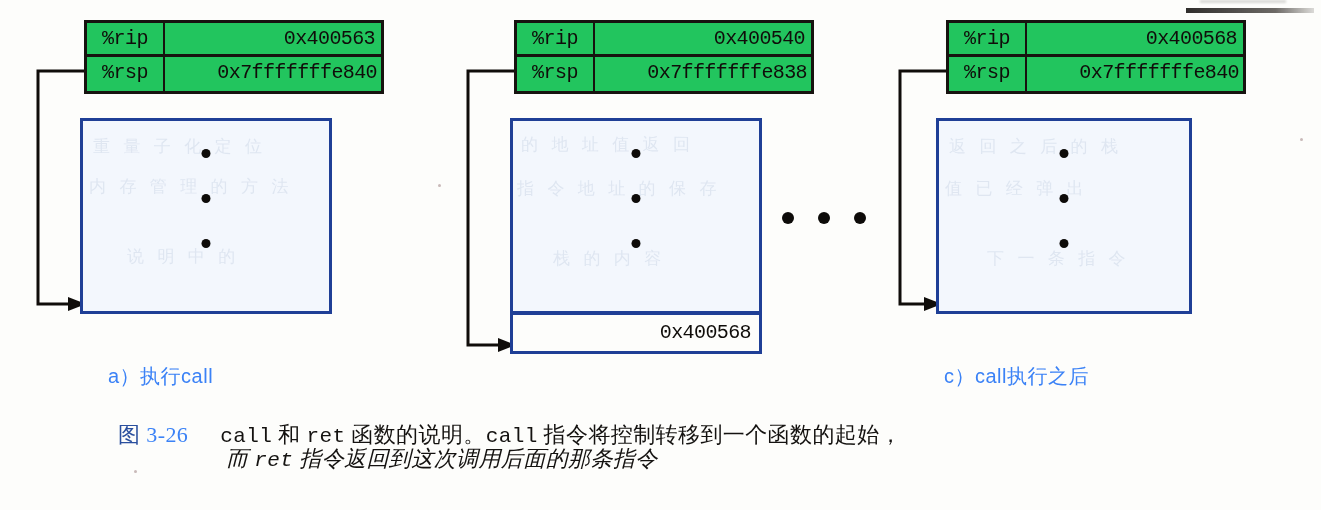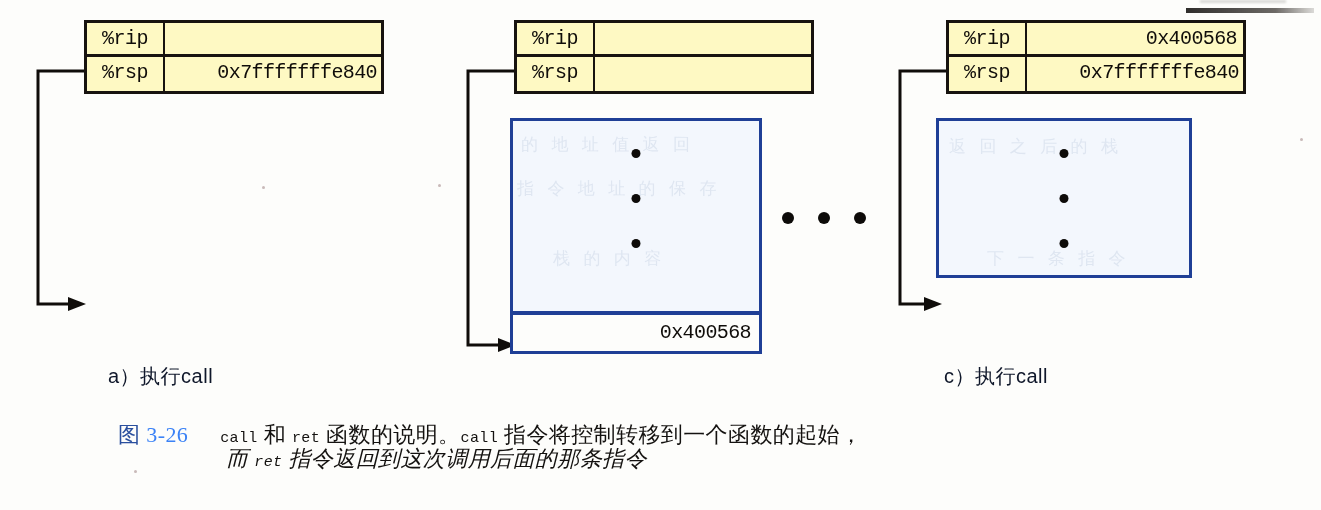--- a/index.html
+++ b/index.html
@@ -49,21 +49,21 @@
   }
   .panel.a { left: 0px;   width: 440px; }
   .panel.b { left: 432px; width: 440px; }
   .panel.c { left: 868px; width: 440px; }
 
   
   .regbox {
     position: absolute;
     top: 20px;
     border: 3px solid #17130f;
-    background: #fef9c3;
+    background: #22c55e;
     box-sizing: border-box;
   }
   .panel.a .regbox { left: 84px; width: 300px; }
   .panel.b .regbox { left: 82px; width: 300px; }
   .panel.c .regbox { left: 78px; width: 300px; }
 
   .regrow {
     display: flex;
     height: 34px;
     box-sizing: border-box;
@@ -98,21 +98,21 @@
 
   
   .stackbox {
     position: absolute;
     border: 3px solid #1f3f96;
     background: #f3f7fd;
     box-sizing: border-box;
   }
   .panel.a .stackbox { left: 80px; top: 118px; width: 252px; height: 196px; }
   .panel.b .stackbox { left: 78px; top: 118px; width: 252px; height: 196px; }
-  .panel.c .stackbox { left: 68px; top: 118px; width: 256px; height: 160px; }
+  .panel.c .stackbox { left: 68px; top: 118px; width: 256px; height: 196px; }
 
   
   .stackslot {
     position: absolute;
     left: 78px;
     top: 312px;
     width: 252px;
     height: 42px;
     border: 3px solid #1f3f96;
     background: #fdfdfb;
@@ -187,21 +187,21 @@
     margin-right: 24px;
   }
   .hdots .dot:last-child { margin-right: 0; }
 
   
   .panel-caption {
     position: absolute;
     top: 363px;
     font-family: "Liberation Sans", "DejaVu Sans", sans-serif;
     font-size: 20px;
-    color: #0f172a;
+    color: #3b82f6;
     white-space: nowrap;
     letter-spacing: 0.5px;
   }
   .panel.a .panel-caption { left: 108px; }
   .panel.b .panel-caption { left: 72px; }
   .panel.c .panel-caption { left: 76px; }
 
   
   .figcaption {
     position: absolute;
@@ -221,62 +221,77 @@
   .fig-label {
     color: #2a4f9e;
     font-family: "Liberation Serif", "DejaVu Serif", serif;
   }
   .fig-num {
     color: #3b82f6;
     font-family: "Liberation Serif", "DejaVu Serif", serif;
   }
   .mono-inline {
     font-family: "Liberation Mono", "DejaVu Sans Mono", monospace;
-    font-size: 15px;
+    font-size: 21px;
   }
 </style>
 </head>
 <body>
 
 <div class="scan-smudge"></div>
 <div class="scan-smudge2"></div>
 <div class="speck" style="left:262px;top:186px;width:3px;height:3px;"></div>
 <div class="speck" style="left:438px;top:184px;width:3px;height:3px;"></div>
 <div class="speck" style="left:1300px;top:138px;width:3px;height:3px;"></div>
 <div class="speck" style="left:134px;top:470px;width:3px;height:3px;"></div>
 
 <div class="panel a">
 
   <div class="regbox">
     <div class="regrow top">
       <div class="reg-name">%rip</div>
+      <div class="reg-val">0x400563</div>
     </div>
     <div class="regrow bottom">
       <div class="reg-name">%rsp</div>
       <div class="reg-val">0x7fffffffe840</div>
     </div>
   </div>
 
   <svg class="arrow-svg" width="440" height="400">
     <path d="M 84 71 L 38 71 L 38 304 L 72 304" fill="none" stroke="#100d0a" stroke-width="3"></path>
     <path d="M 86 304 L 68 297 L 68 311 Z" fill="#100d0a"></path>
   </svg>
 
+  <div class="stackbox">
+    <div class="ghost">
+      <span style="left:10px;top:14px;">重 量 子 化 定 位</span>
+      <span style="left:6px;top:54px;">内 存 管 理 的 方 法</span>
+      <span style="left:44px;top:124px;">说 明 中 的</span>
+    </div>
+    <div class="vdots">
+      <div class="dot"></div>
+      <div class="dot"></div>
+      <div class="dot"></div>
+    </div>
+  </div>
 
   <div class="panel-caption">a）执行call</div>
 </div>
 
 <div class="panel b">
 
   <div class="regbox">
     <div class="regrow top">
       <div class="reg-name">%rip</div>
+      <div class="reg-val">0x400540</div>
     </div>
     <div class="regrow bottom">
       <div class="reg-name">%rsp</div>
+      <div class="reg-val">0x7fffffffe838</div>
     </div>
   </div>
 
   <svg class="arrow-svg" width="440" height="400">
     <path d="M 82 71 L 36 71 L 36 345 L 70 345" fill="none" stroke="#100d0a" stroke-width="3"></path>
     <path d="M 84 345 L 66 338 L 66 352 Z" fill="#100d0a"></path>
   </svg>
 
   <div class="stackbox">
     <div class="ghost">
@@ -317,30 +332,31 @@
   </div>
 
   <svg class="arrow-svg" width="440" height="400">
     <path d="M 78 71 L 32 71 L 32 304 L 60 304" fill="none" stroke="#100d0a" stroke-width="3"></path>
     <path d="M 74 304 L 56 297 L 56 311 Z" fill="#100d0a"></path>
   </svg>
 
   <div class="stackbox">
     <div class="ghost">
       <span style="left:10px;top:14px;">返 回 之 后 的 栈</span>
+      <span style="left:6px;top:56px;">值 已 经 弹 出</span>
       <span style="left:48px;top:126px;">下 一 条 指 令</span>
     </div>
     <div class="vdots">
       <div class="dot"></div>
       <div class="dot"></div>
       <div class="dot"></div>
     </div>
   </div>
 
-  <div class="panel-caption">c）执行call</div>
+  <div class="panel-caption">c）call执行之后</div>
 </div>
 
 <div class="figcaption">
   <div class="figline l1">
     <span class="fig-label">图</span>
     <span class="fig-num">3-26</span>
     <span style="display:inline-block;width:26px;"></span><span class="mono-inline">call</span><span> 和 </span><span class="mono-inline">ret</span><span> 函数的说明。</span><span class="mono-inline">call</span><span> 指令将控制转移到一个函数的起始，</span>
   </div>
   <div class="figline l2">
     <span>而 </span><span class="mono-inline">ret</span><span> 指令返回到这次调用后面的那条指令</span>

